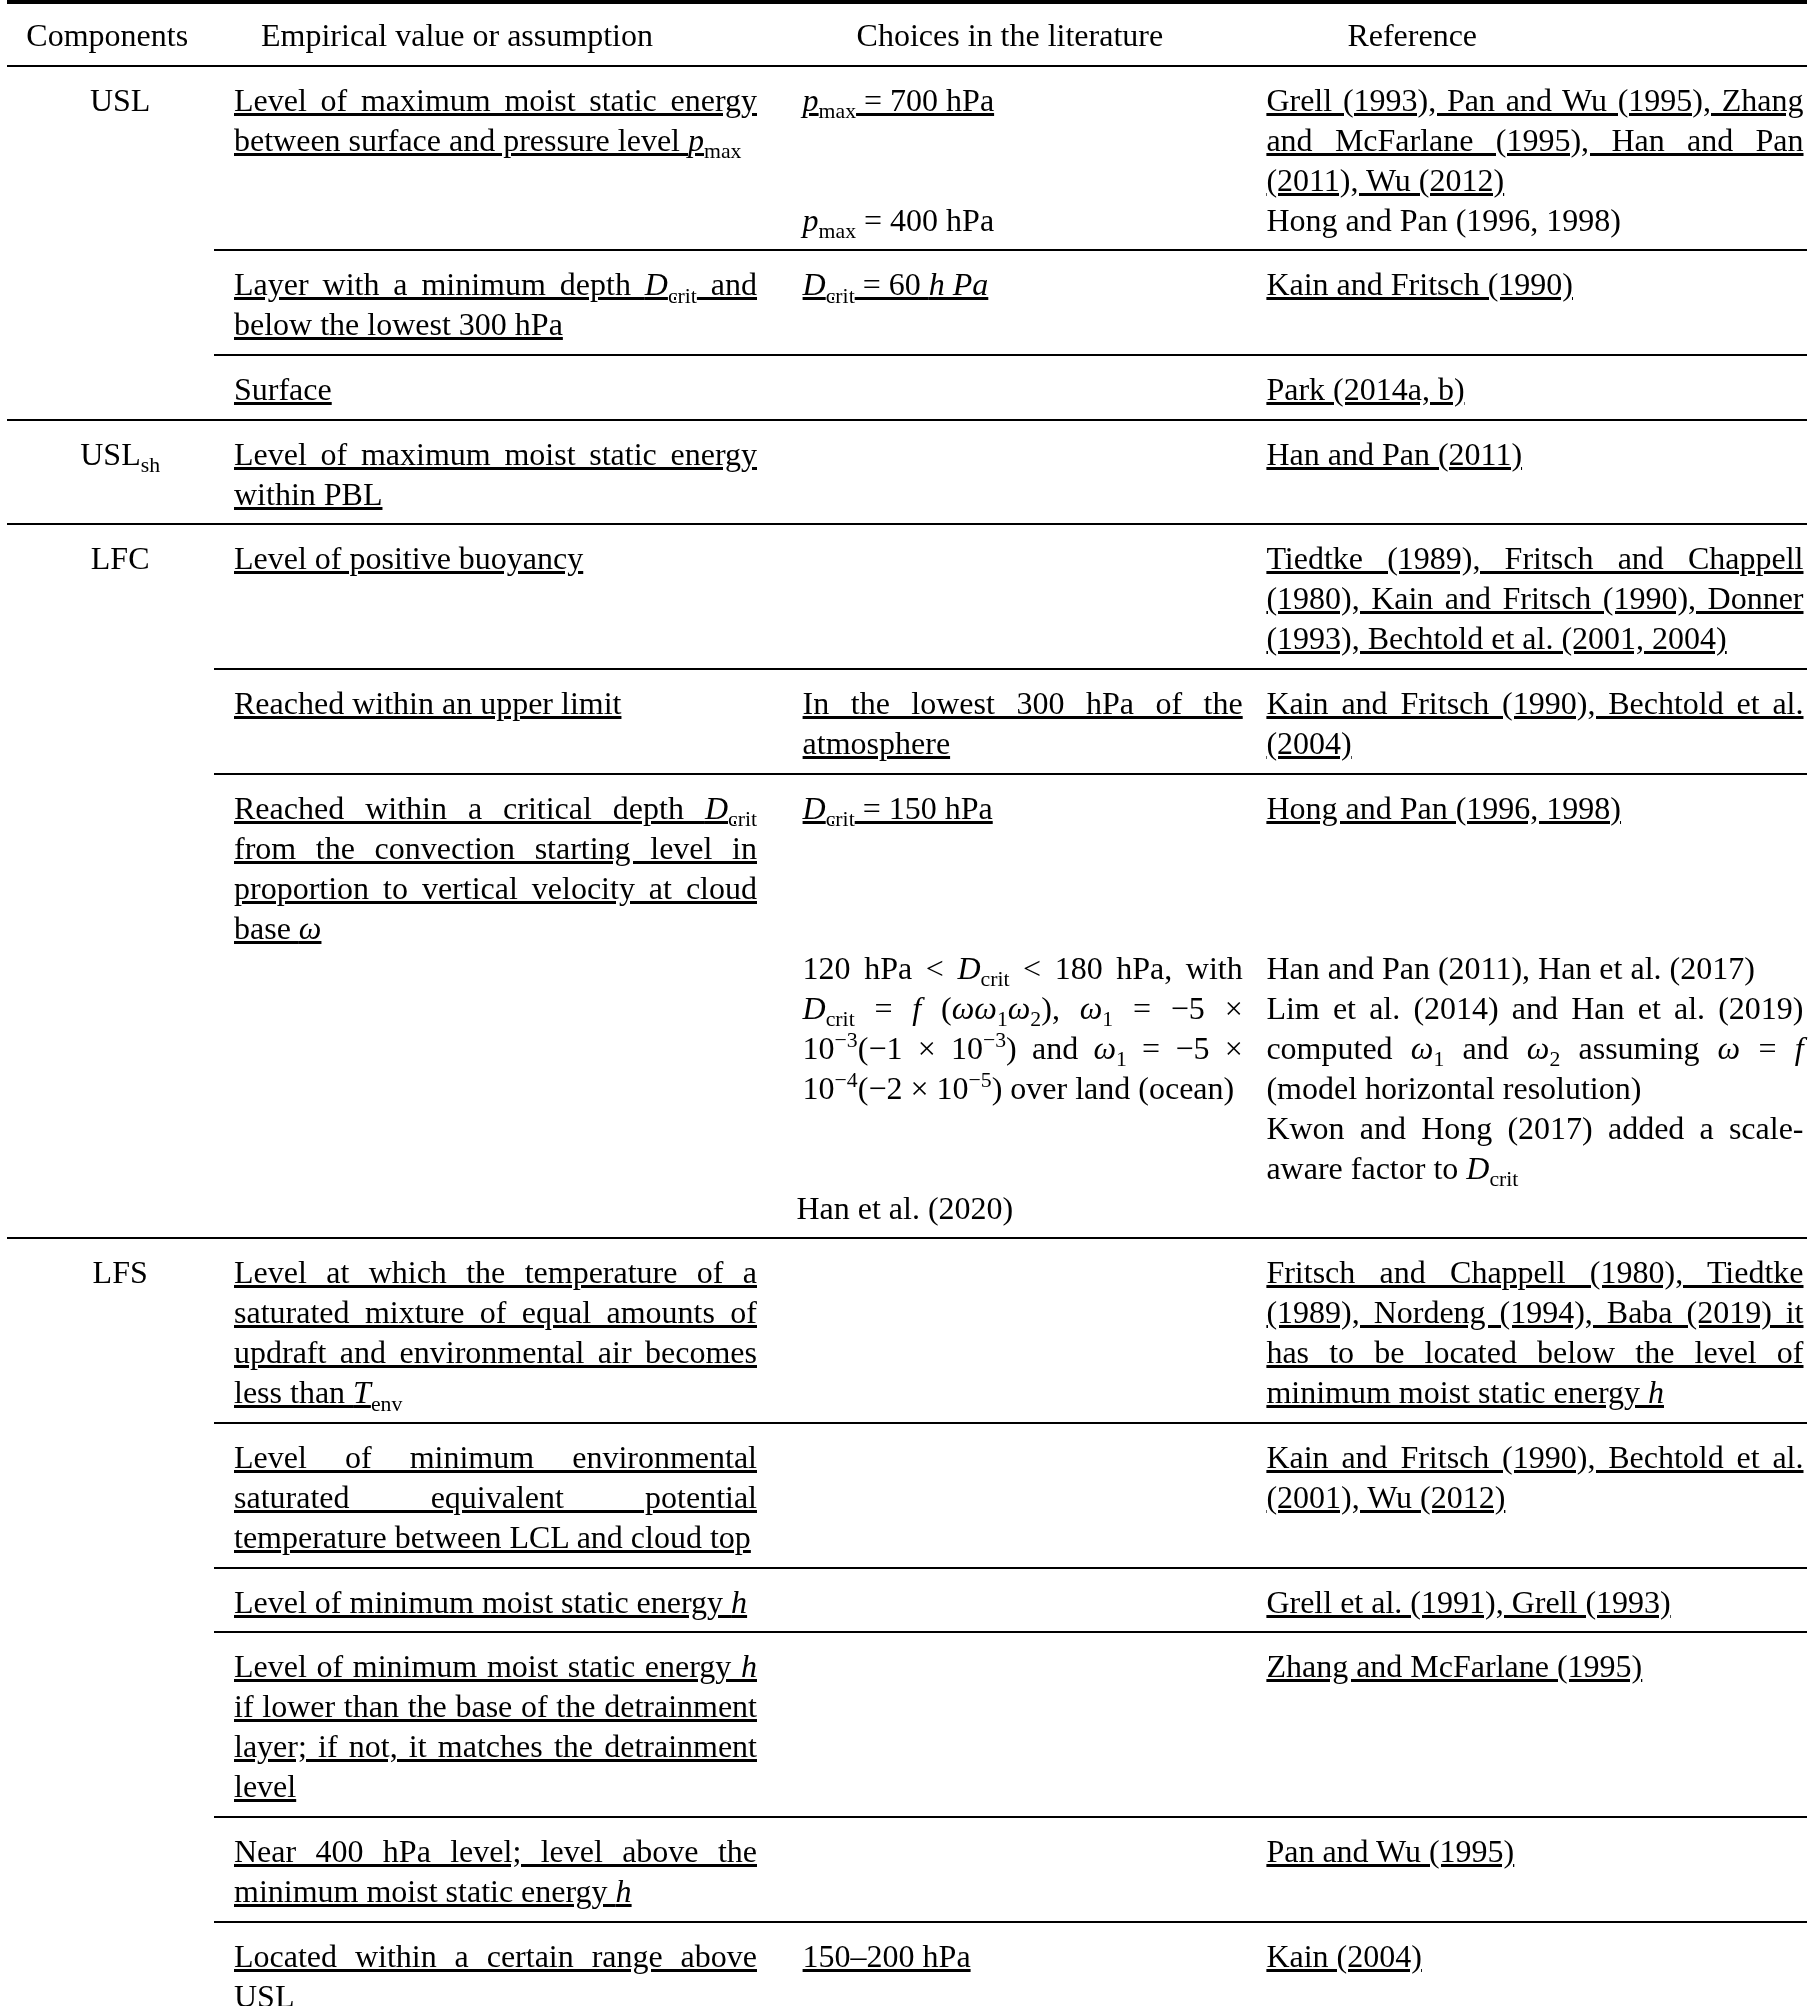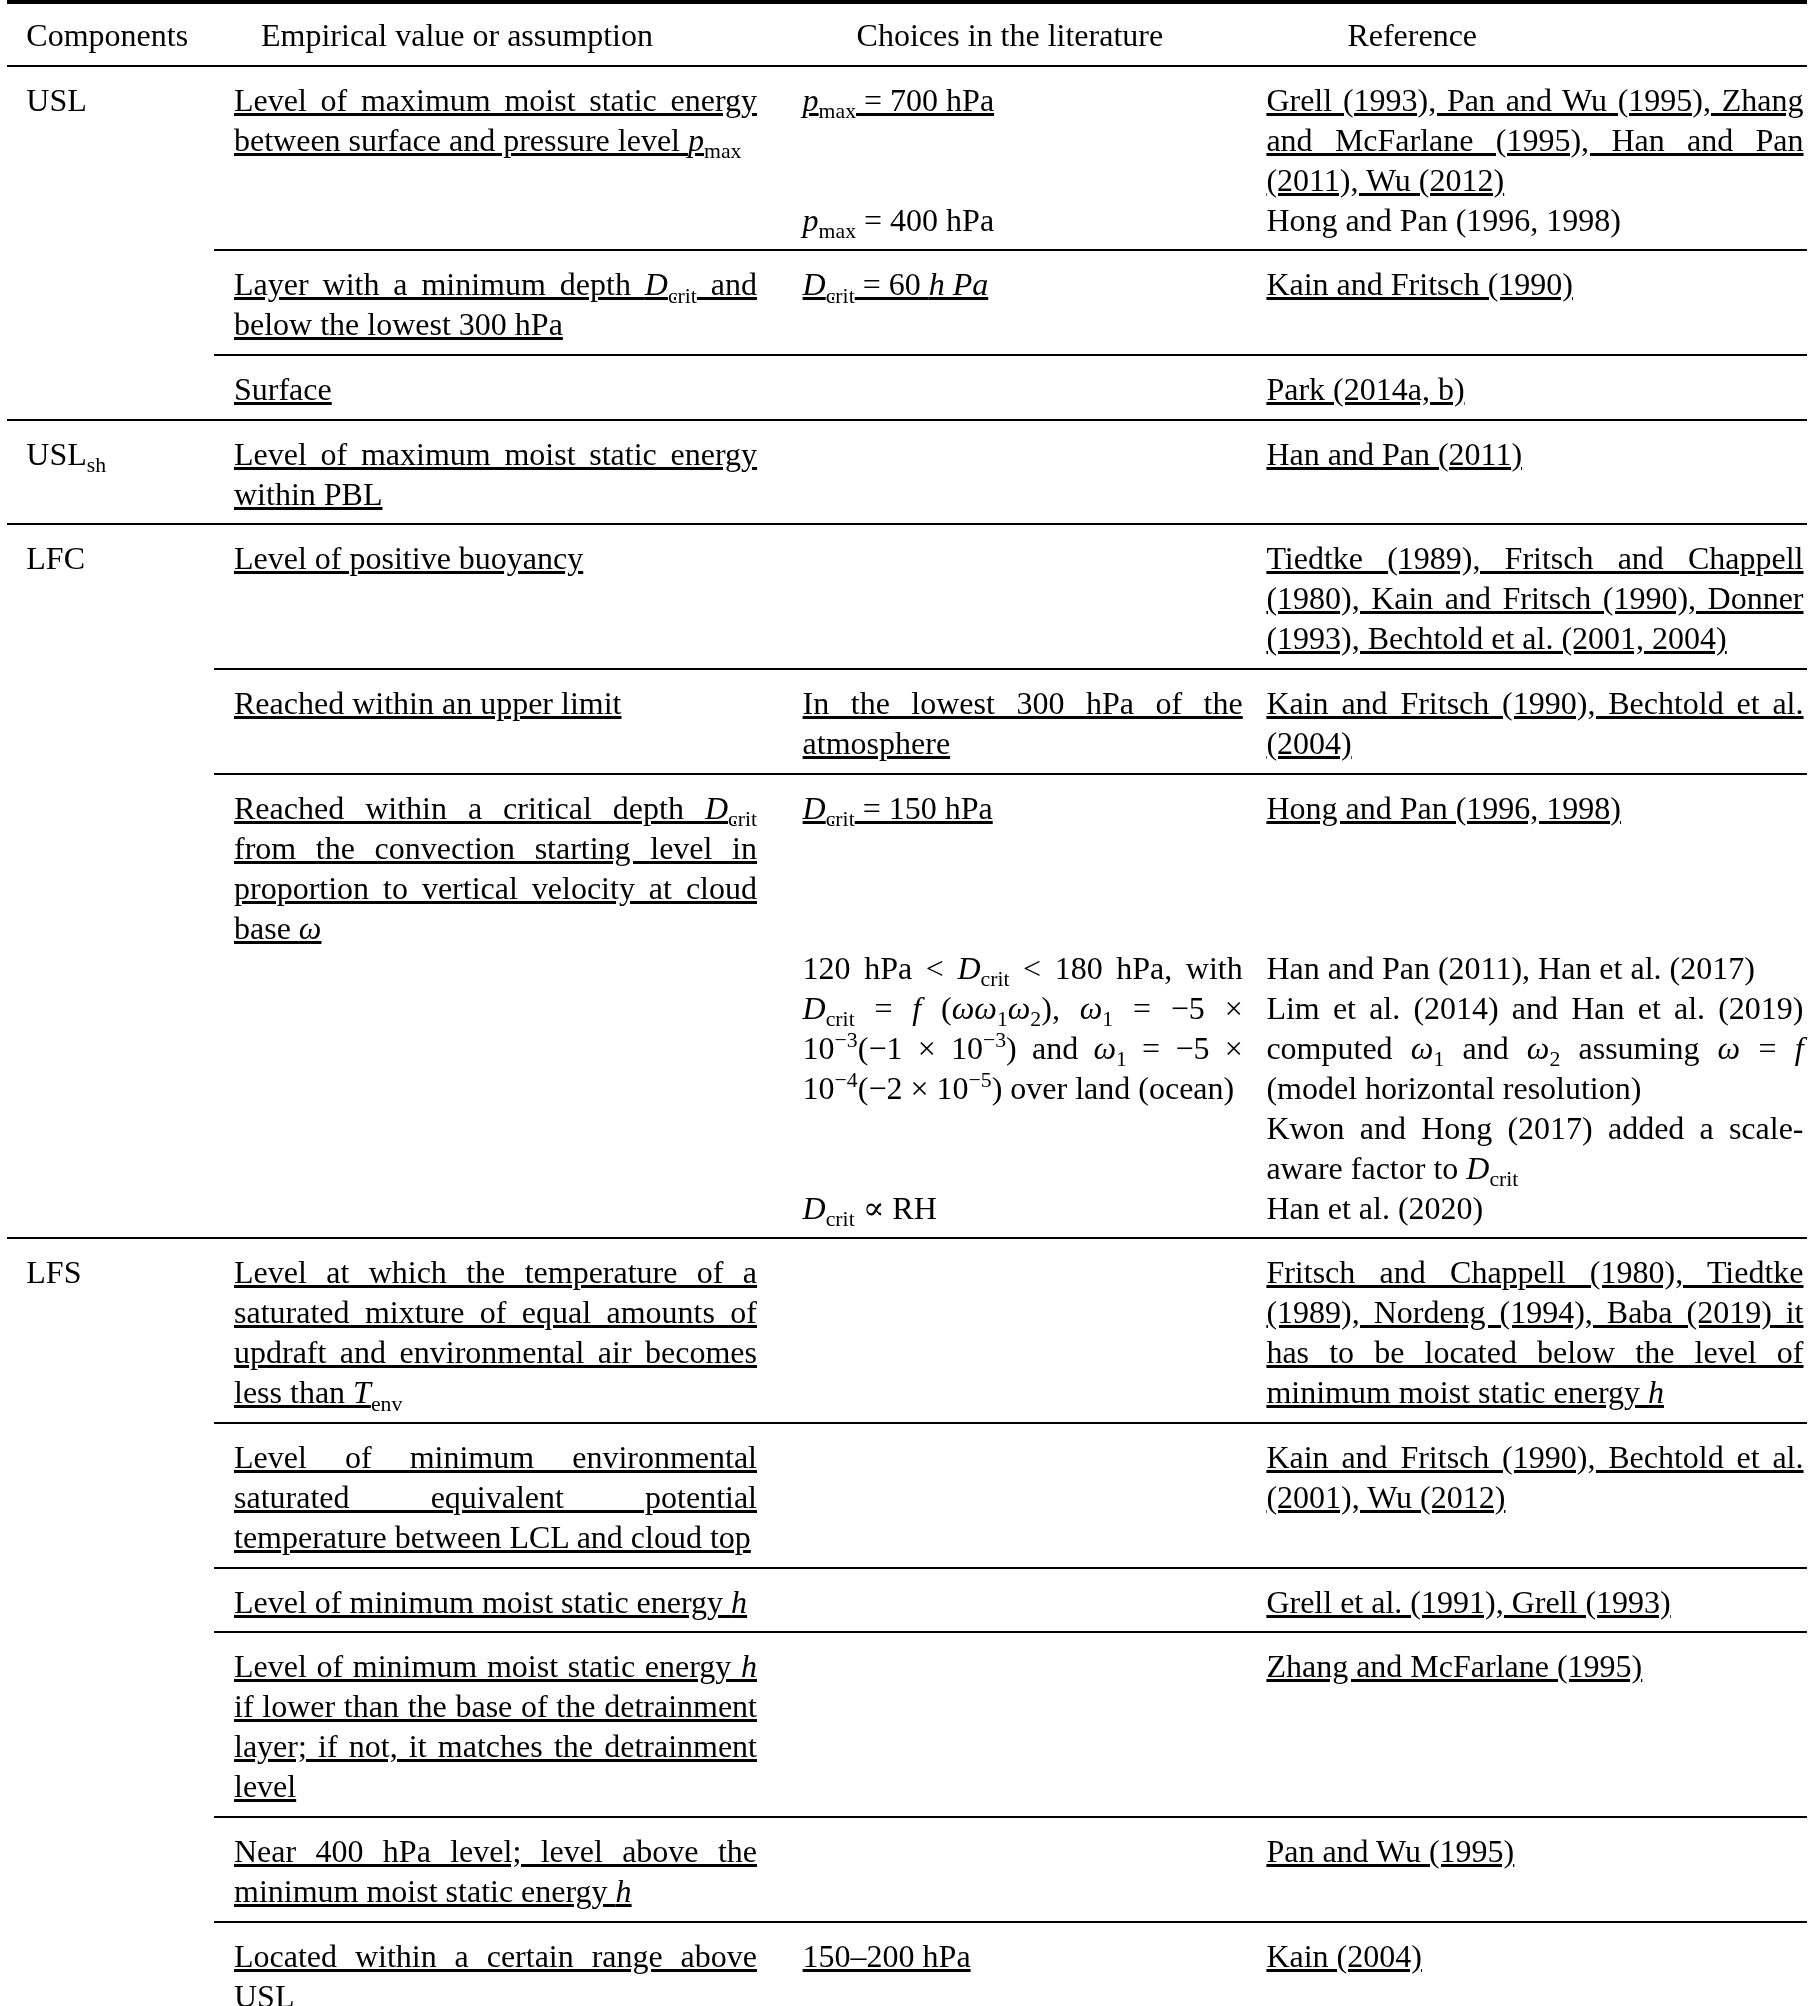--- a/index.html
+++ b/index.html
@@ -25,20 +25,21 @@
   .hc.h2 { padding-left: 20px; }
   .hc.h3 { padding-left: 17.6px; }
   .hc.h4 { padding-left: 11.4px; }
 
   .group { display: flex; }
   .group + .group { border-top: 2.6px solid #000; }
 
   .comp {
     width: 207px; flex: none;
     padding: 13px 0 0 19.3px;
+    text-align: center;
   }
   .rows { flex: 1; min-width: 0; }
 
   .subrow { padding-bottom: 9.7px; }
   .subrow + .subrow { border-top: 2.6px solid #000; }
 
   .irow {
     display: grid;
     grid-template-columns: 571px 470px 552px;
     align-items: start;
@@ -135,21 +136,20 @@
           <div class="cell cho"><i>D</i><sub>crit</sub> = 150 hPa</div>
           <div class="cell ref">Hong and Pan (1996, 1998)</div>
         </div>
         <div class="irow">
           <div class="cell emp"></div>
           <div class="cell cho">120 hPa &lt; <i>D</i><sub>crit</sub> &lt; 180 hPa, with <i>D</i><sub>crit</sub> = <i>f</i> (<i>ωω</i><sub>1</sub><i>ω</i><sub>2</sub>), <i>ω</i><sub>1</sub> = −5 × 10<sup>−3</sup>(−1 × 10<sup>−3</sup>) and <i>ω</i><sub>1</sub> = −5 × 10<sup>−4</sup>(−2 × 10<sup>−5</sup>) over land (ocean)</div>
           <div class="cell ref">Han and Pan (2011), Han et al. (2017)<br>Lim et al. (2014) and Han et al. (2019) computed <i>ω</i><sub>1</sub> and <i>ω</i><sub>2</sub> assuming <i>ω</i> = <i>f</i> (model horizontal resolution)<br>Kwon and Hong (2017) added a scale-aware factor to <i>D</i><sub>crit</sub></div>
         </div>
         <div class="irow">
           <div class="cell emp"></div>
-          <div class="cell cho"><i>D</i><sub>crit</sub> ∝ RH</div>
           <div class="cell ref">Han et al. (2020)</div>
         </div>
       </div>
     </div>
   </div>
 
   <div class="group">
     <div class="comp">LFS</div>
     <div class="rows">
       <div class="subrow">

